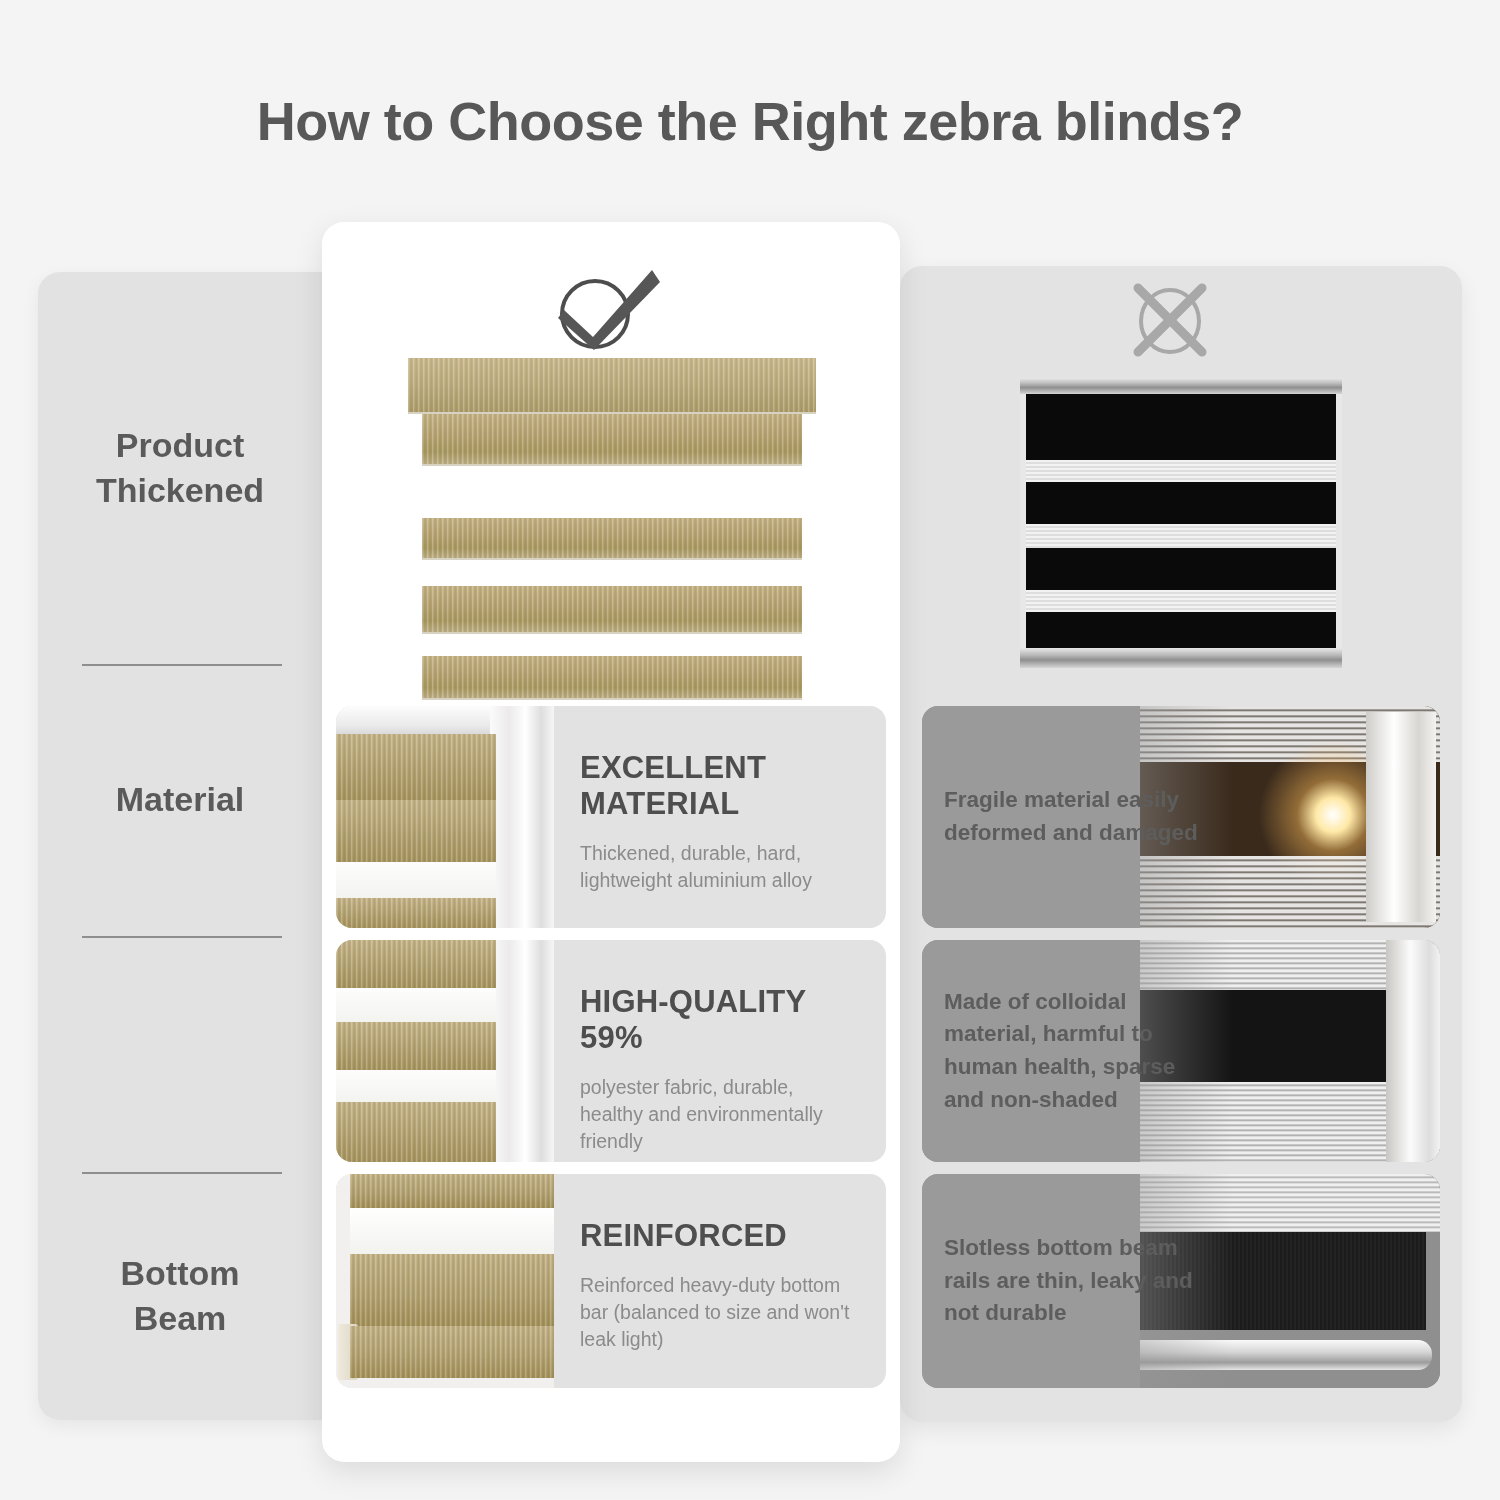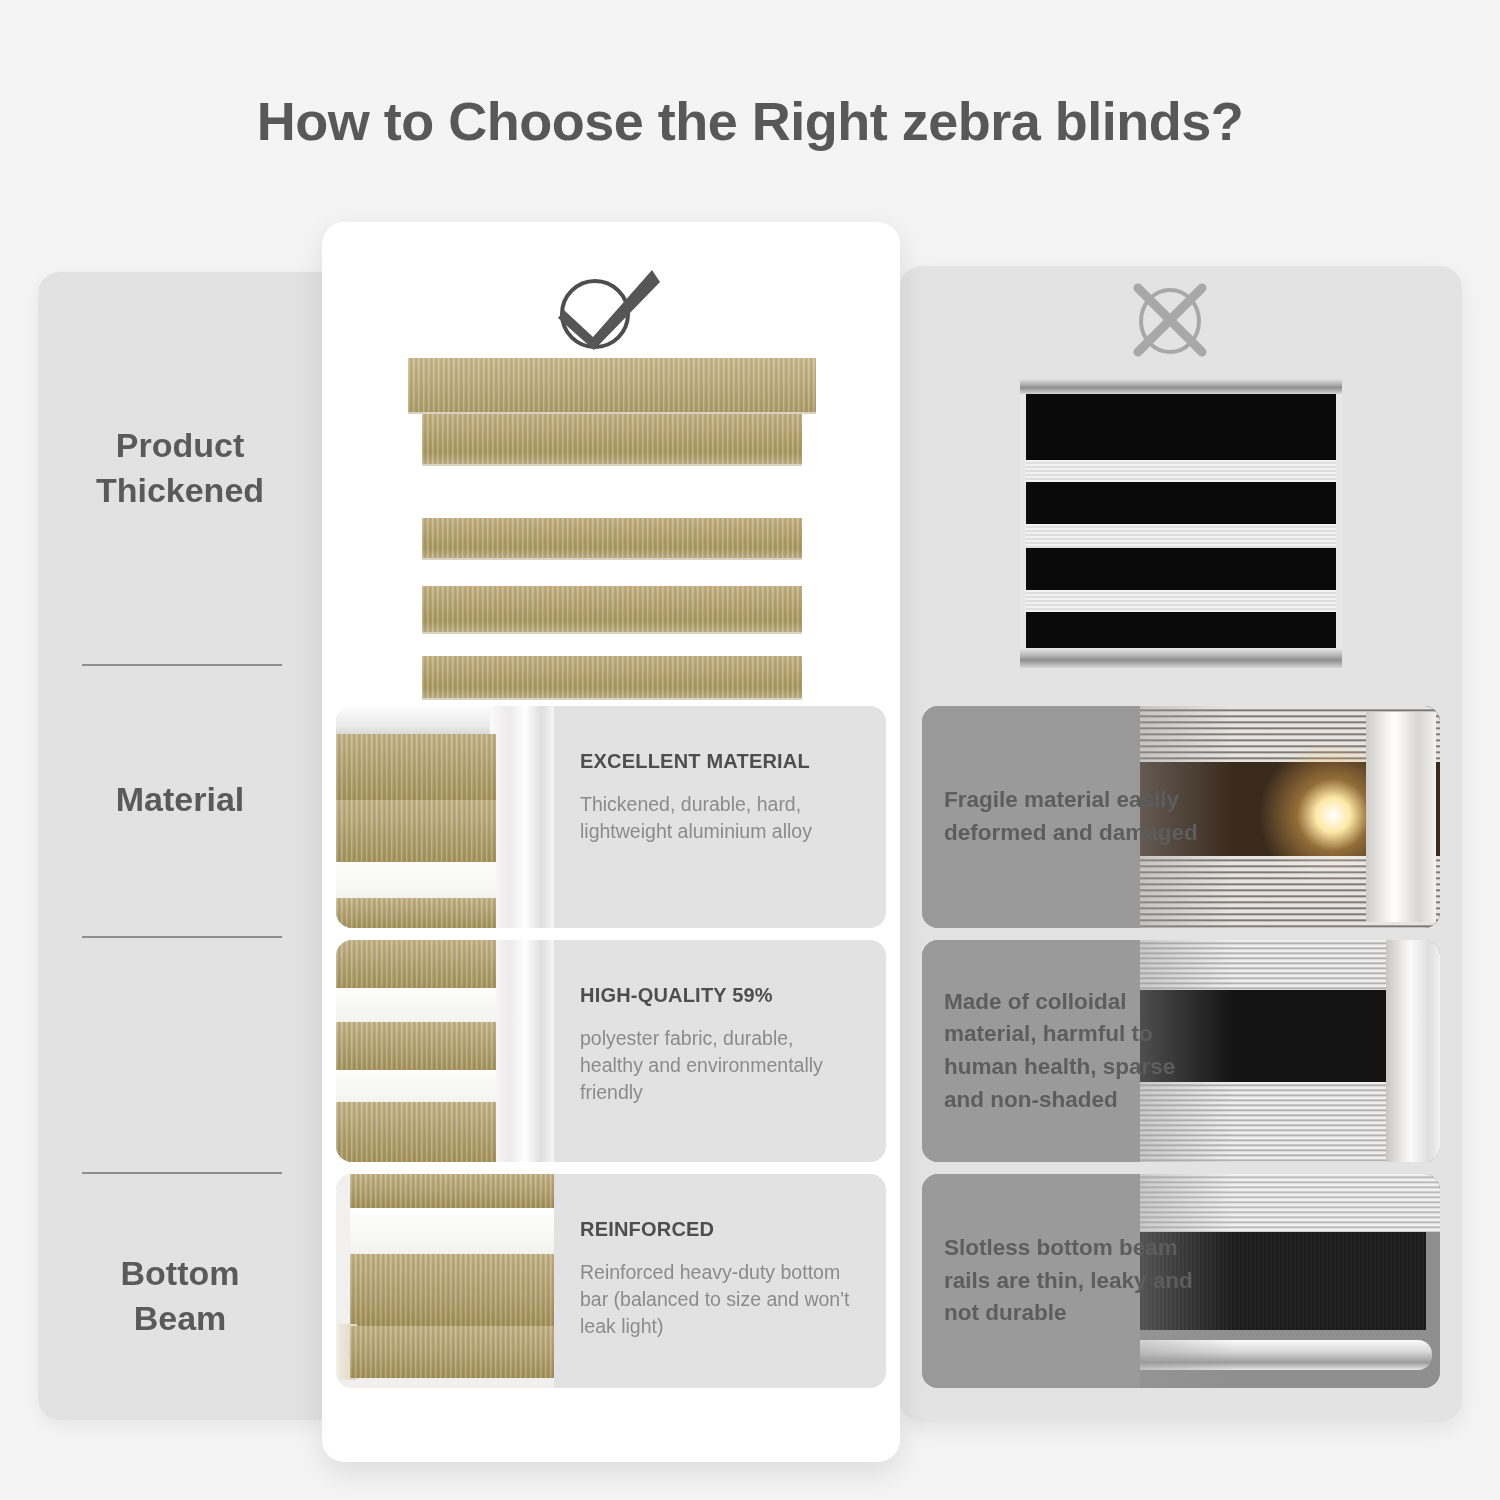--- a/index.html
+++ b/index.html
@@ -121,21 +121,21 @@
     left: 336px; width: 550px;
     background: #e2e2e2;
     border-radius: 16px;
     overflow: hidden;
     z-index: 6;
     display: flex;
   }
   .feat-img { width: 218px; flex: none; position: relative; overflow: hidden; background:#f0efed; }
   .feat-txt { flex: 1; padding: 44px 26px 0 26px; }
   .feat-h {
-    font-size: 20px; font-weight: 700; color: #4e4e4e;
+    font-size: 31px; font-weight: 700; color: #4e4e4e;
     letter-spacing: 0.2px; margin-bottom: 18px;
   }
   .feat-p { font-size: 19.5px; color: #8b8b8b; line-height: 1.38; }
 
   
   .winframe { position:absolute; inset:0; background:#eceae6; }
   .winframe .fr-r { position:absolute; right:0; top:0; bottom:0; width:64px;
     background: linear-gradient(90deg,#fbfbfb 0%,#eceaea 30%,#ffffff 55%,#dedede 80%,#f6f6f6 100%); }
   .winframe .fr-t { position:absolute; left:0; right:0; top:0; height:28px;
     background: linear-gradient(180deg,#fdfdfd 0%,#eaeaea 70%,#dadada 100%); }

